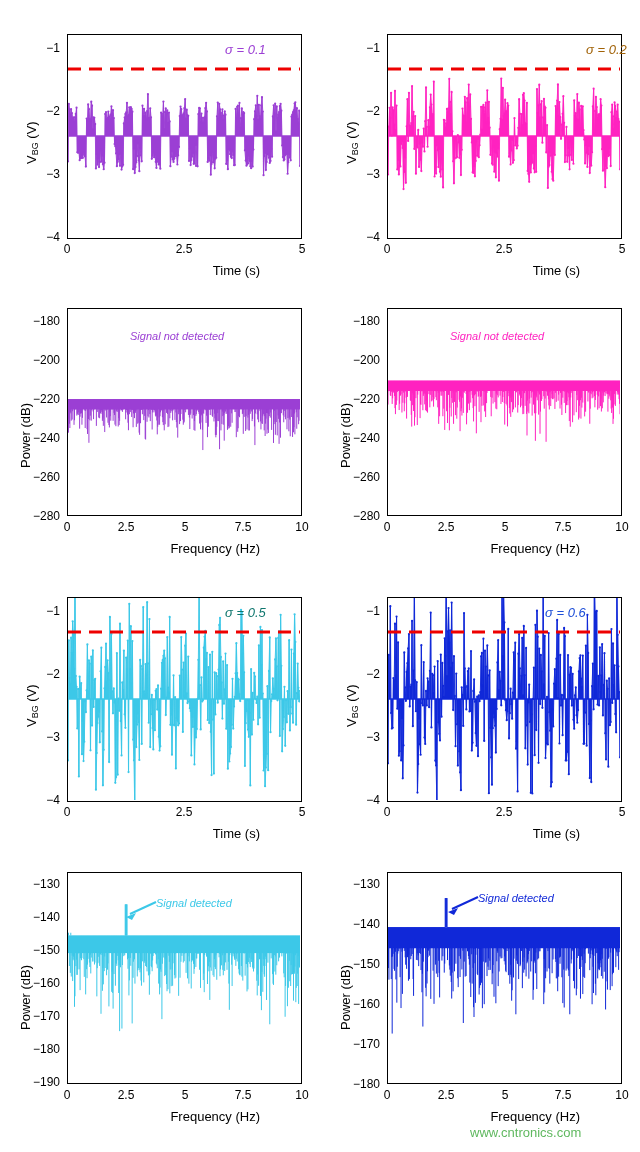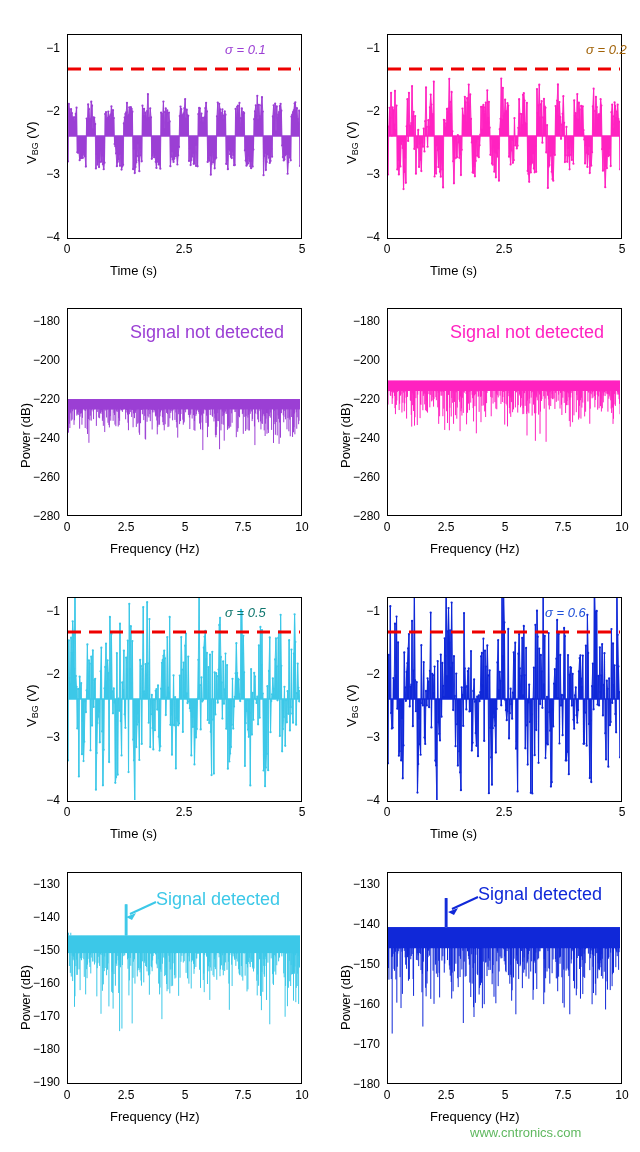--- a/index.html
+++ b/index.html
@@ -28,41 +28,43 @@
     transform-origin:0 0;
     transform:rotate(-90deg);
     font-size:13px;
     color:#000;
     white-space:nowrap;
   }
   .xlabel{
     position:absolute;
     font-size:13px;
     color:#000;
-    text-align:left;
+    text-align:right;
     white-space:nowrap;
   }
   .tick-y{
     position:absolute;
     font-size:12px;
     color:#000;
     text-align:right;
     white-space:nowrap;
   }
   .tick-x{
     position:absolute;
     font-size:12px;
     color:#000;
     text-align:center;
     white-space:nowrap;
   }
   .annot{
     position:absolute;
-    font-size:18px;
+    font-size:11px;
+    font-style:italic;
     white-space:nowrap;
+    margin-top:8px;
   }
   .sigma{
     position:absolute;
     font-size:13px;
     font-style:italic;
     white-space:nowrap;
   }
   .watermark{
     position:absolute;
     font-size:13px;

